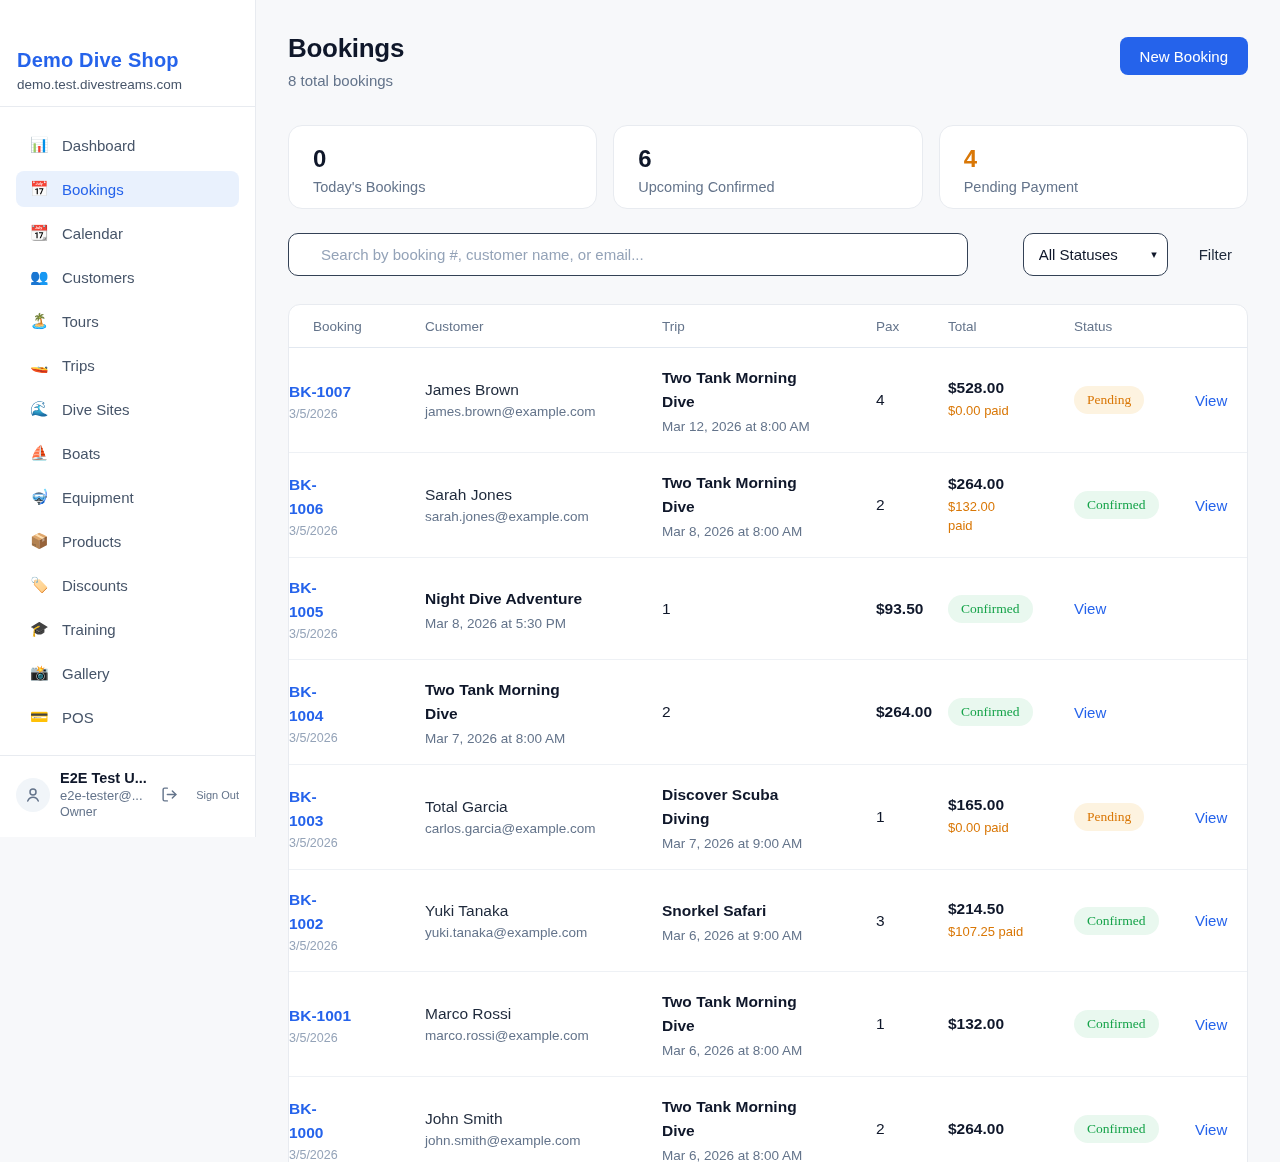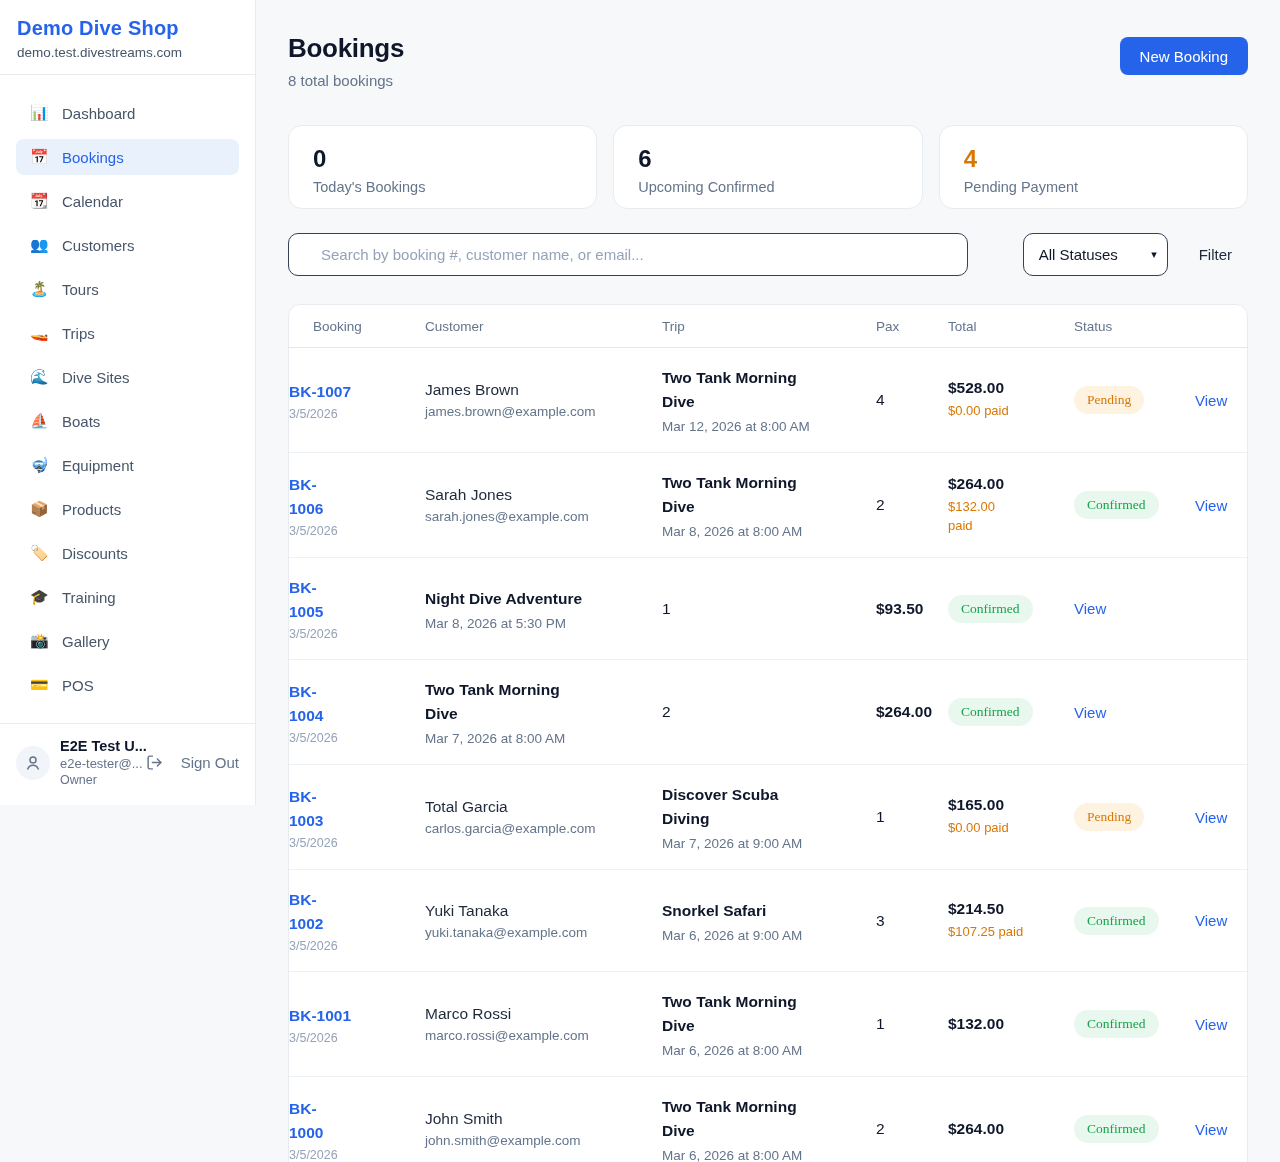--- a/index.html
+++ b/index.html
@@ -12,21 +12,21 @@
     position: relative;
   }
 
   
   .sidebar {
     position: absolute; left: 0; top: 0; width: 256px;
     background: #ffffff;
     border-right: 1px solid #e8ebf0;
   }
   .brand { padding: 17px 16px 14px 17px; border-bottom: 1px solid #e8ebf0; }
-  .brand-name { font-size: 20px; font-weight: 700; color: #2563eb; letter-spacing: .2px; }
+  .brand-name { font-size: 20px; font-weight: 700; color: #2563eb; letter-spacing: .2px; margin-top: 32px; }
   .brand-domain { font-size: 13.5px; color: #475569; margin-top: 5px; }
 
   .nav { padding: 20px 16px 12px 16px; }
   .nav-item {
     display: flex; align-items: center; gap: 13px;
     height: 36px; margin-bottom: 8px; padding: 0 14px;
     border-radius: 8px; cursor: pointer;
     font-size: 15px; color: #475569;
   }
   .nav-item .nav-icon { font-size: 15px; width: 19px; text-align: center; }
@@ -41,21 +41,21 @@
     width: 34px; height: 34px; border-radius: 50%;
     background: #f1f5f9; flex: 0 0 auto;
     display: flex; align-items: center; justify-content: center;
   }
   .user-meta { flex: 1 1 auto; min-width: 0; }
   .user-name { font-size: 14.5px; font-weight: 700; color: #0f172a; white-space: nowrap; }
   .user-email { font-size: 13px; color: #64748b; margin-top: 2px; white-space: nowrap; }
   .user-role { font-size: 12.5px; color: #64748b; margin-top: 2px; }
   .signout {
     display: flex; align-items: center; gap: 18px;
-    color: #64748b; font-size: 15px; cursor: pointer; white-space: nowrap;
+    color: #64748b; font-size: 11px; cursor: pointer; white-space: nowrap;
     background: none; border: none; font-family: inherit;
   }
 
   
   .main { position: absolute; left: 288px; top: 0; width: 960px; }
 
   .page-header { display: flex; justify-content: space-between; align-items: flex-start; margin-top: 33px; }
   .page-title { font-size: 26px; font-weight: 700; color: #0f172a; letter-spacing: -.3px; }
   .page-subtitle { font-size: 15px; color: #64748b; margin-top: 8px; }
   .btn-primary {

